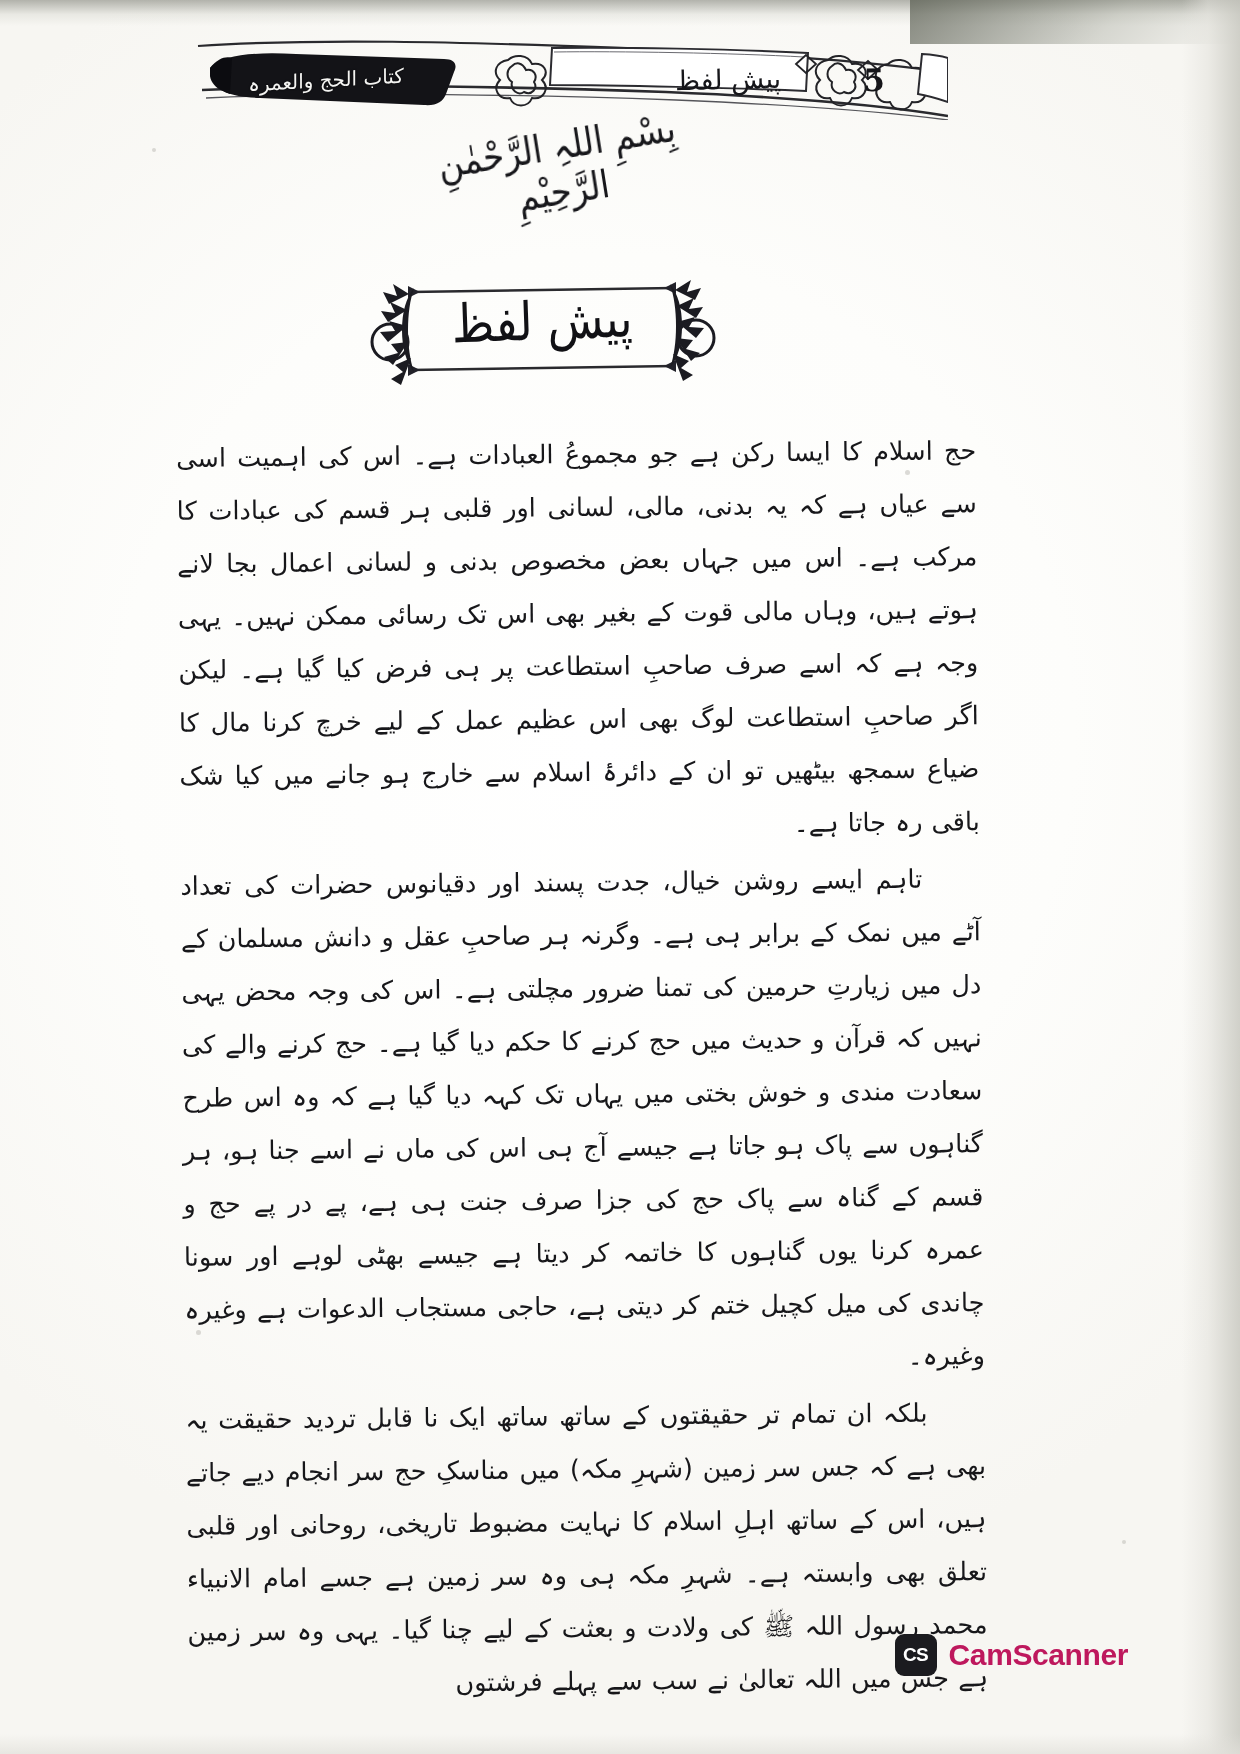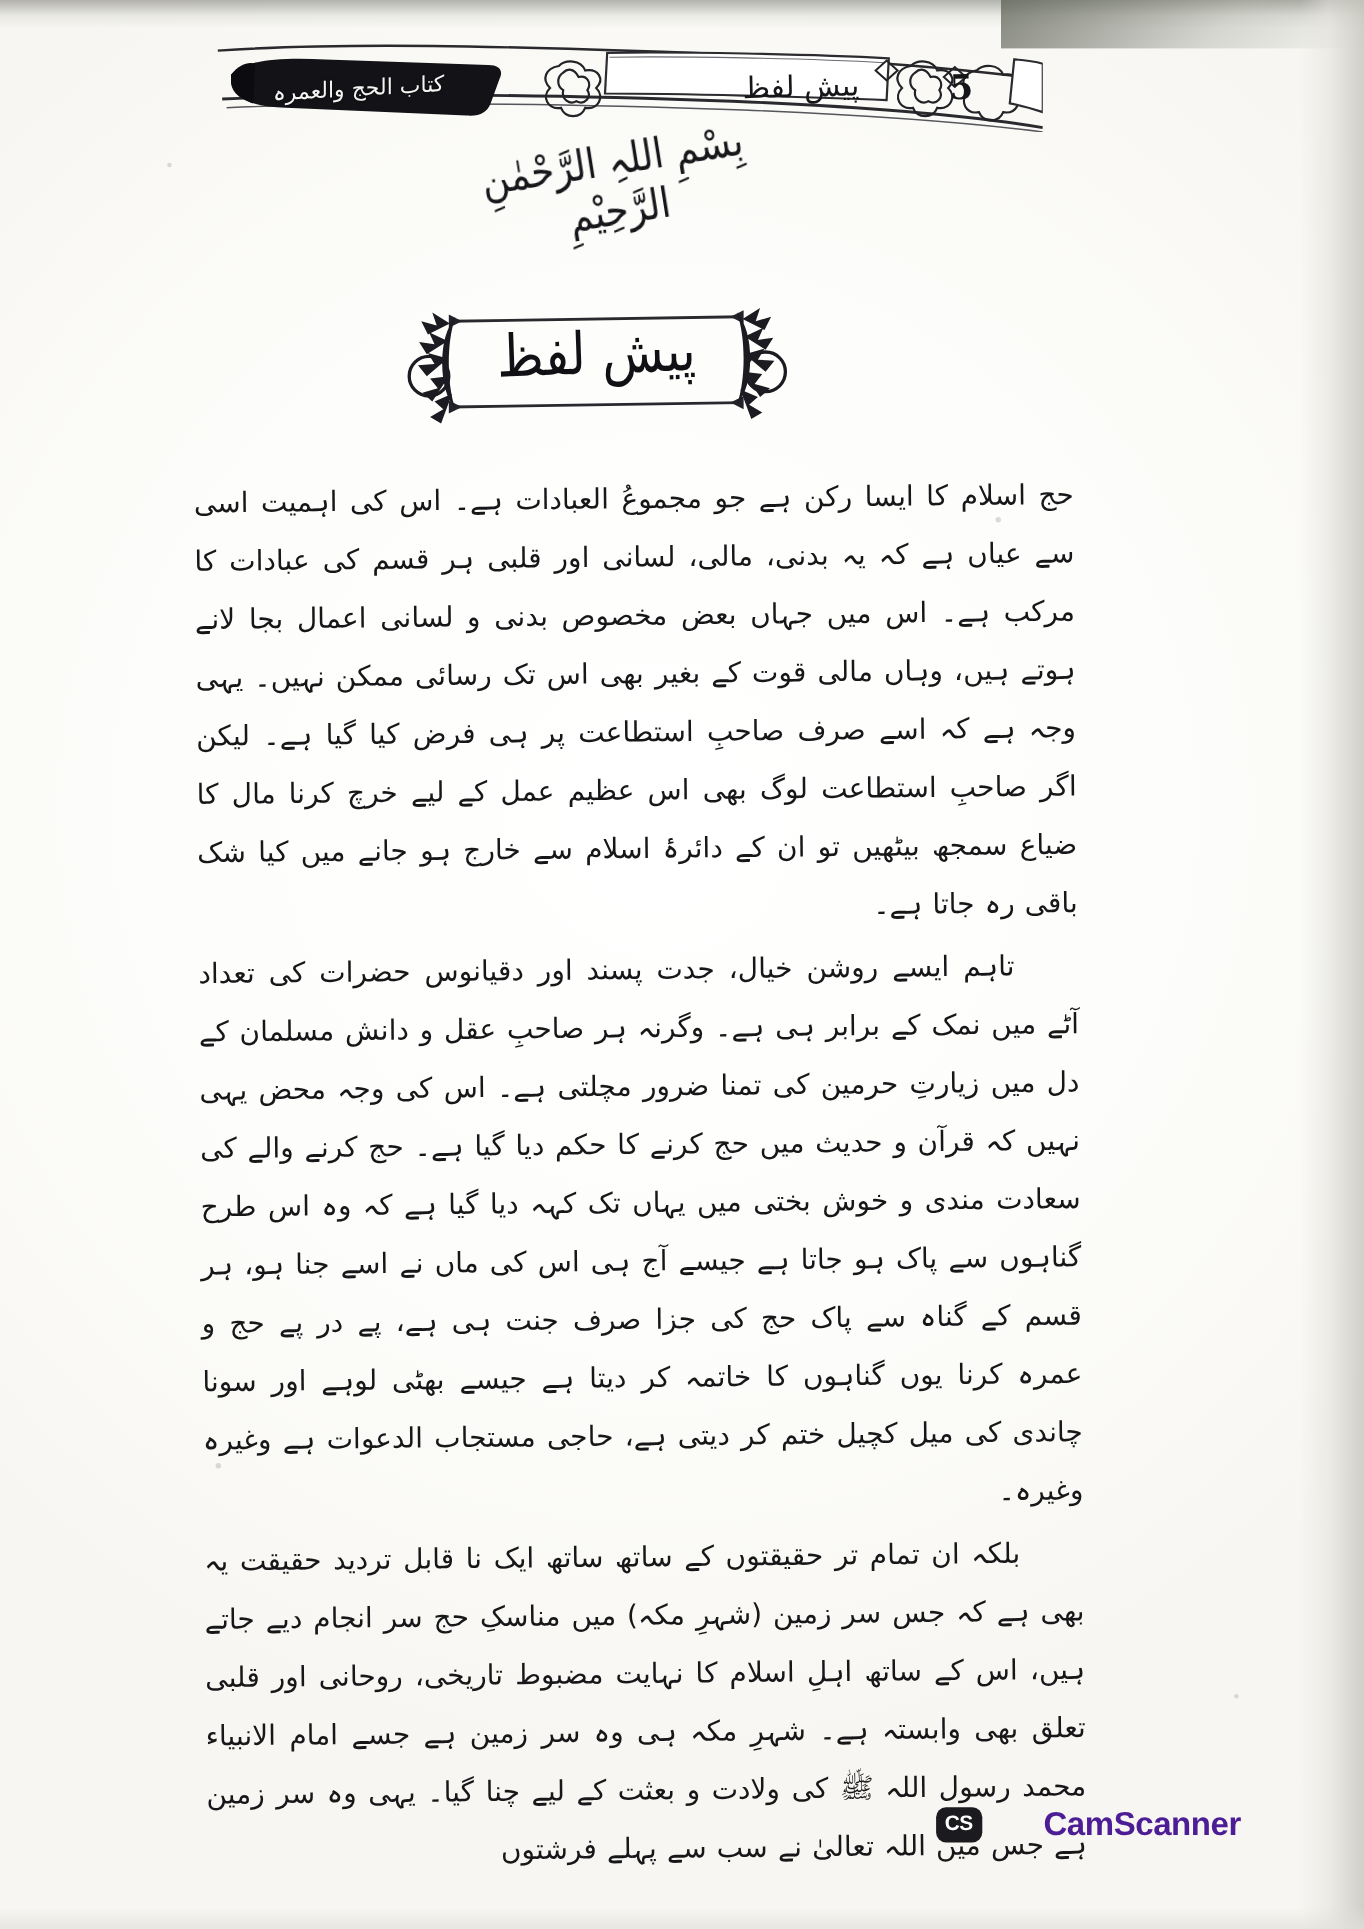--- a/index.html
+++ b/index.html
@@ -176,39 +176,38 @@
   .camscanner {
     position: absolute;
     right: 112px;
     bottom: 78px;
     display: flex;
     align-items: center;
     gap: 12px;
   }
   .cs-badge {
     width: 42px;
-    height: 32px;
+    height: 42px;
     border-radius: 9px;
     background: #1b1b1f;
     color: #ffffff;
     font-family: "Liberation Sans", sans-serif;
     font-size: 19px;
     font-weight: 700;
     display: flex;
     align-items: center;
     justify-content: center;
     letter-spacing: -.5px;
   }
   .cs-word {
     font-family: "Liberation Sans", sans-serif;
     font-size: 30px;
     font-weight: 700;
-    color: #4c1d95;
+    color: #be185d;
     letter-spacing: -.4px;
-    margin-left: 44px;
   }
 </style>
 </head>
 <body>
 
 <div class="page">
 
   <div class="scan-surface"></div>
   <div class="scan-edge-top"></div>
   <div class="scan-edge-topright"></div>

